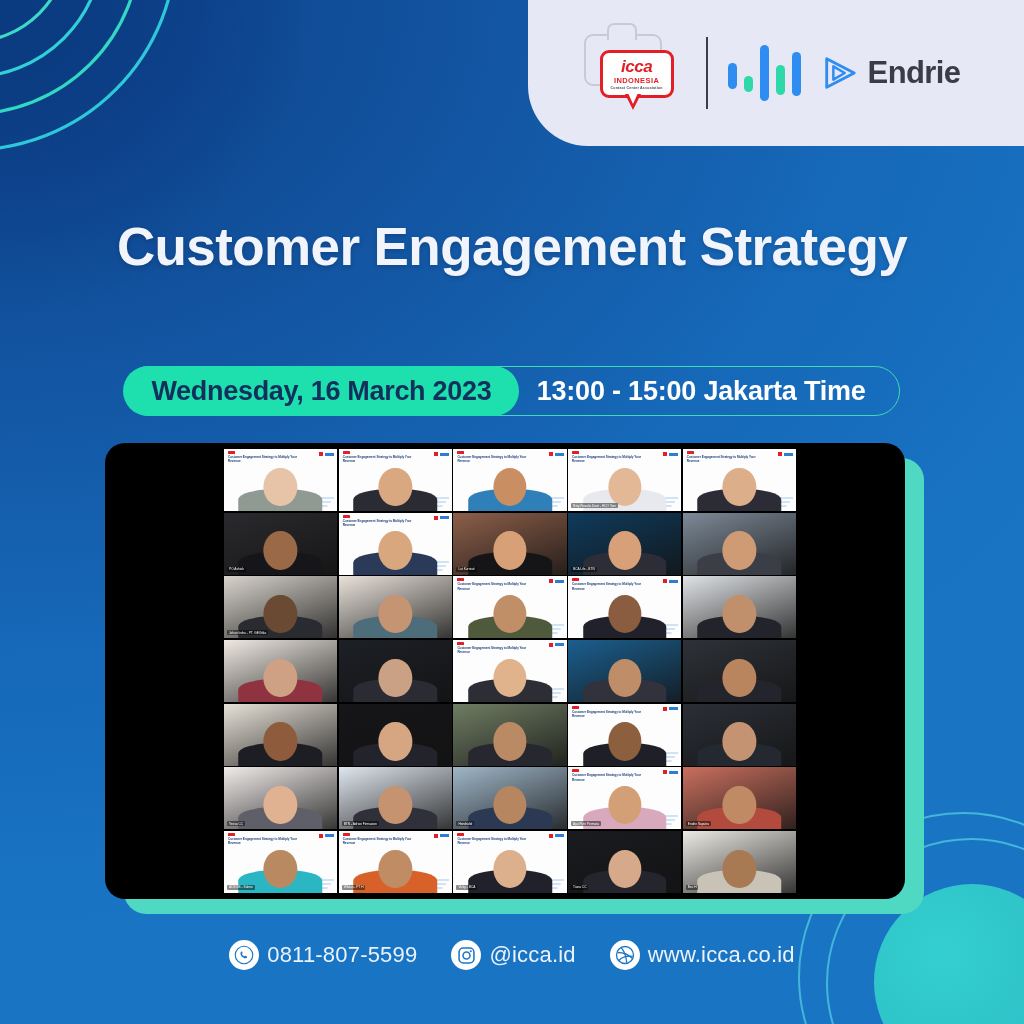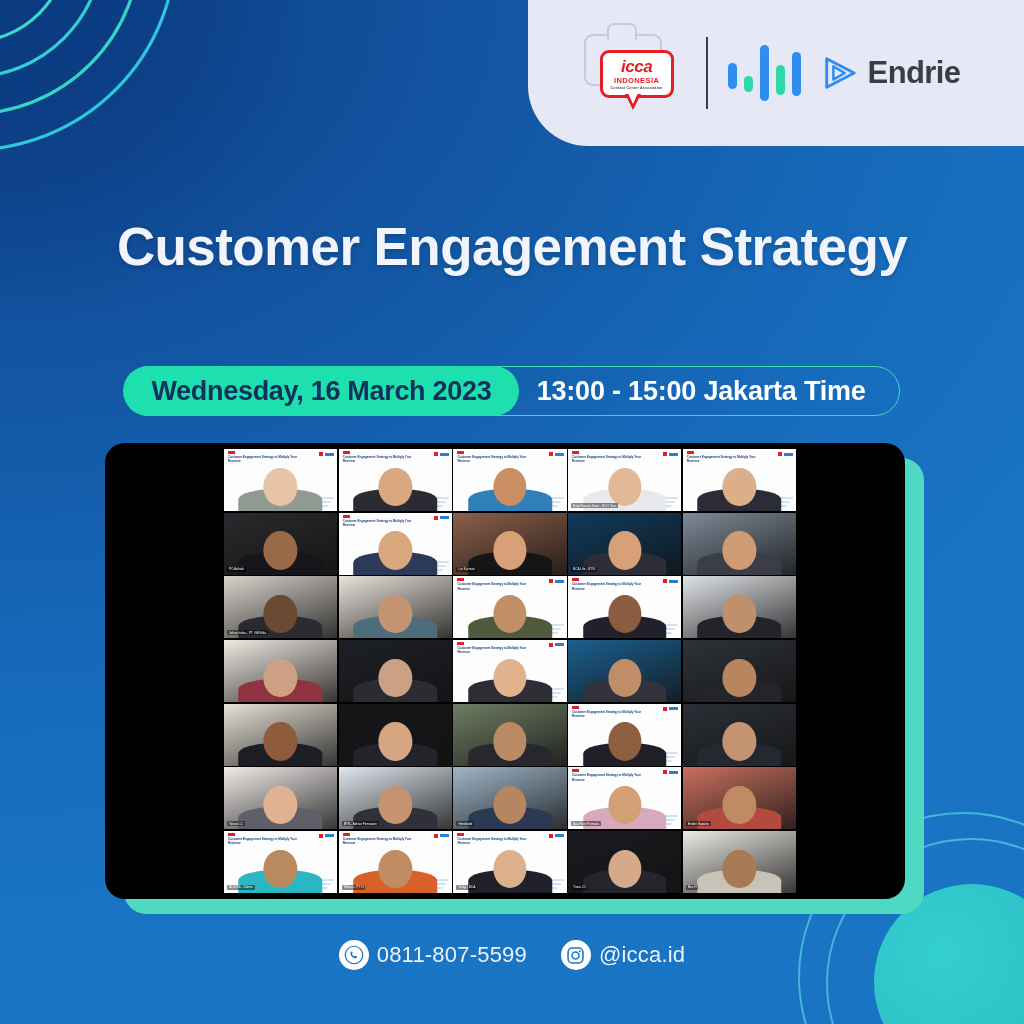--- a/index.html
+++ b/index.html
@@ -634,14 +634,25 @@
     <span class="f-icon">
       <svg width="19" height="19" viewBox="0 0 24 24">
         <rect x="2.6" y="2.6" width="18.8" height="18.8" rx="5.4" fill="none" stroke="#1e78c8" stroke-width="2"></rect>
         <circle cx="12" cy="12" r="4.4" fill="none" stroke="#1e78c8" stroke-width="2"></circle>
         <circle cx="17.4" cy="6.6" r="1.3" fill="#1e78c8"></circle>
       </svg>
     </span>
     <span class="f-text">@icca.id</span>
   </div>
 
+  <div class="f-item">
+    <span class="f-icon">
+      <svg width="20" height="20" viewBox="0 0 24 24">
+        <circle cx="12" cy="12" r="10.2" fill="none" stroke="#1e78c8" stroke-width="1.6"></circle>
+        <path d="M3 9c6 0 13 2 17.6 7" fill="none" stroke="#1e78c8" stroke-width="1.6"></path>
+        <path d="M7.5 3.2C11 7.6 13.6 13.6 14 21.4" fill="none" stroke="#1e78c8" stroke-width="1.6"></path>
+        <path d="M21.4 13.6C16 12.6 8.2 14 4.2 19.2" fill="none" stroke="#1e78c8" stroke-width="1.6"></path>
+      </svg>
+    </span>
+    <span class="f-text">www.icca.co.id</span>
+  </div>
 
 </div>
 
 </body></html>

